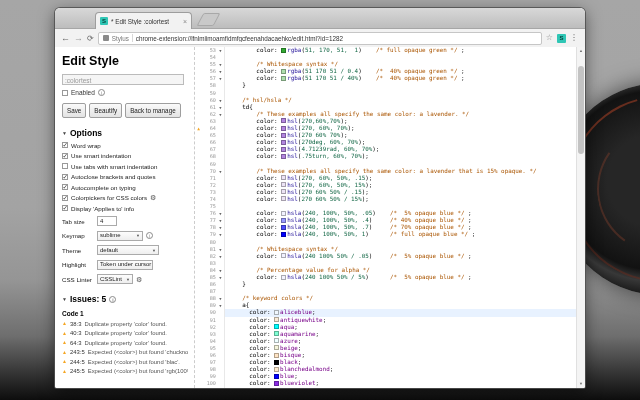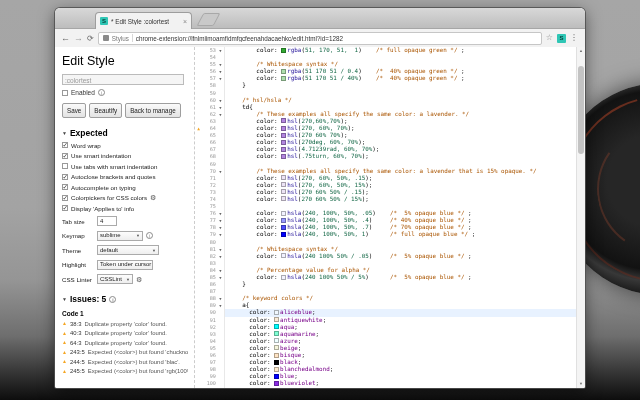--- a/index.html
+++ b/index.html
@@ -29,21 +29,21 @@
   .ext-icon{width:6px;height:6px;background:#8a8a8a;border-radius:1px;flex:none;}
   .ext-label{font-size:6.3px;color:#777;flex:none;}
   .omni-sep{width:1px;height:8px;background:#d8d8d8;flex:none;}
   .url{font-size:6.3px;color:#333;white-space:nowrap;overflow:hidden;}
   .star{font-size:8px;color:#888;line-height:8px;}
   .ext-badge{width:9px;height:9px;background:#2fc6b5;color:#073b35;font:bold 6px/9px "Liberation Sans",sans-serif;text-align:center;border-radius:1px;}
   .menu-dots{font-size:8px;color:#555;line-height:8px;margin-right:1px;}
 
   .content{position:absolute;top:39px;left:0;right:0;bottom:0;display:flex;background:#fff;border-radius:0 0 2px 2px;overflow:hidden;}
   .sidebar{flex:none;width:140px;box-sizing:border-box;padding:5px 6px 0 7px;border-right:1px dashed #ccc;overflow:hidden;}
-  .sb-title{font-size:12.5px;font-weight:normal;color:#000;margin:2px 0 6px 0;}
+  .sb-title{font-size:12.5px;font-weight:bold;color:#000;margin:2px 0 6px 0;}
   .name-input{width:122px;height:11px;border:1px solid #bbb;background:#f5f5f5;color:#999;font-size:6.5px;line-height:11px;padding:0 2px;box-sizing:border-box;}
   .row{display:flex;align-items:center;gap:3px;}
   .enabled-row{margin-top:4px;font-size:6.5px;color:#333;}
   .cb{flex:none;width:6px;height:6px;border:1px solid #999;background:#fff;position:relative;box-sizing:border-box;}
   .cb.on::after{content:"✓";position:absolute;left:-0.5px;top:-2px;font-size:6.5px;color:#2b2b2b;}
   .info-ic{flex:none;width:7px;height:7px;border:1px solid #8a8a8a;border-radius:50%;color:#8a8a8a;font-size:5px;line-height:6px;text-align:center;box-sizing:border-box;}
   .gear-ic{font-size:7px;color:#555;line-height:7px;}
   .btn-row{margin-top:7px;display:flex;gap:3px;}
   .btn{height:13px;padding:0 4px;font-size:6.3px;color:#222;background:linear-gradient(#fafafa,#e3e3e3);border:1px solid #9e9e9e;border-radius:2px;display:flex;align-items:center;white-space:nowrap;}
   .section-h{margin-top:10px;display:flex;align-items:center;gap:3px;font-size:8.5px;font-weight:bold;color:#000;}
@@ -117,21 +117,21 @@
         <span class="info-ic">i</span>
       </div>
       <div class="btn-row">
           <div class="btn">Save</div>
           <div class="btn">Beautify</div>
           <div class="btn">Back to manage</div>
         </div>
 
       <div class="section-h">
         <span class="tri">▼</span>
-        <span>Expected</span>
+        <span>Options</span>
       </div>
       <div>
           <div class="opt">
             <span class="cb on"></span>
             <span>Word wrap</span>
           </div>
           <div class="opt">
             <span class="cb on"></span>
             <span>Use smart indentation</span>
           </div>

